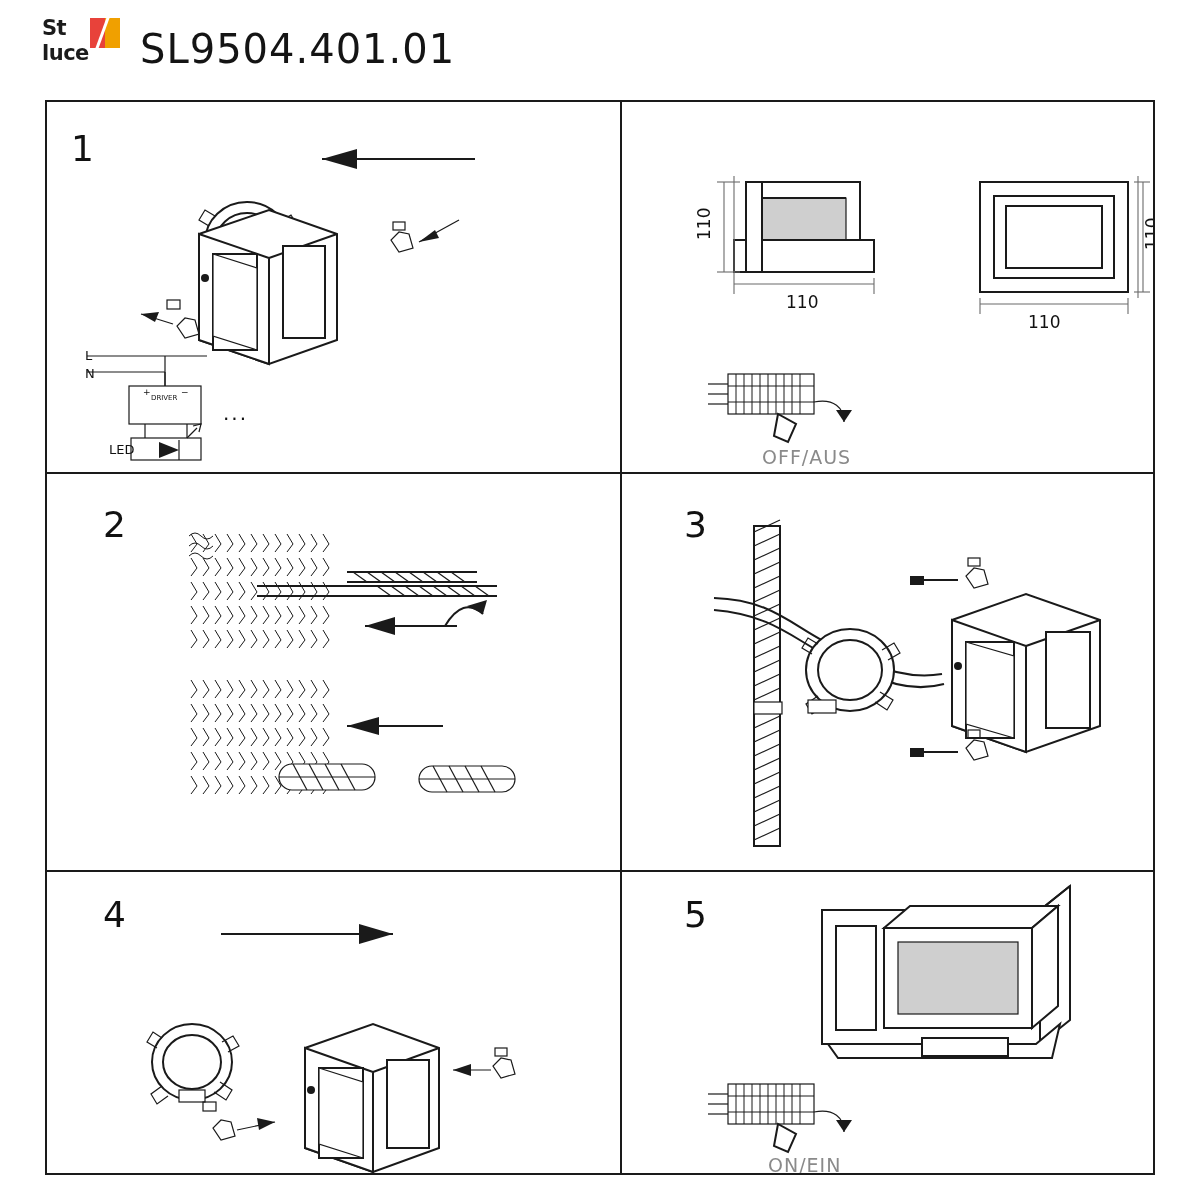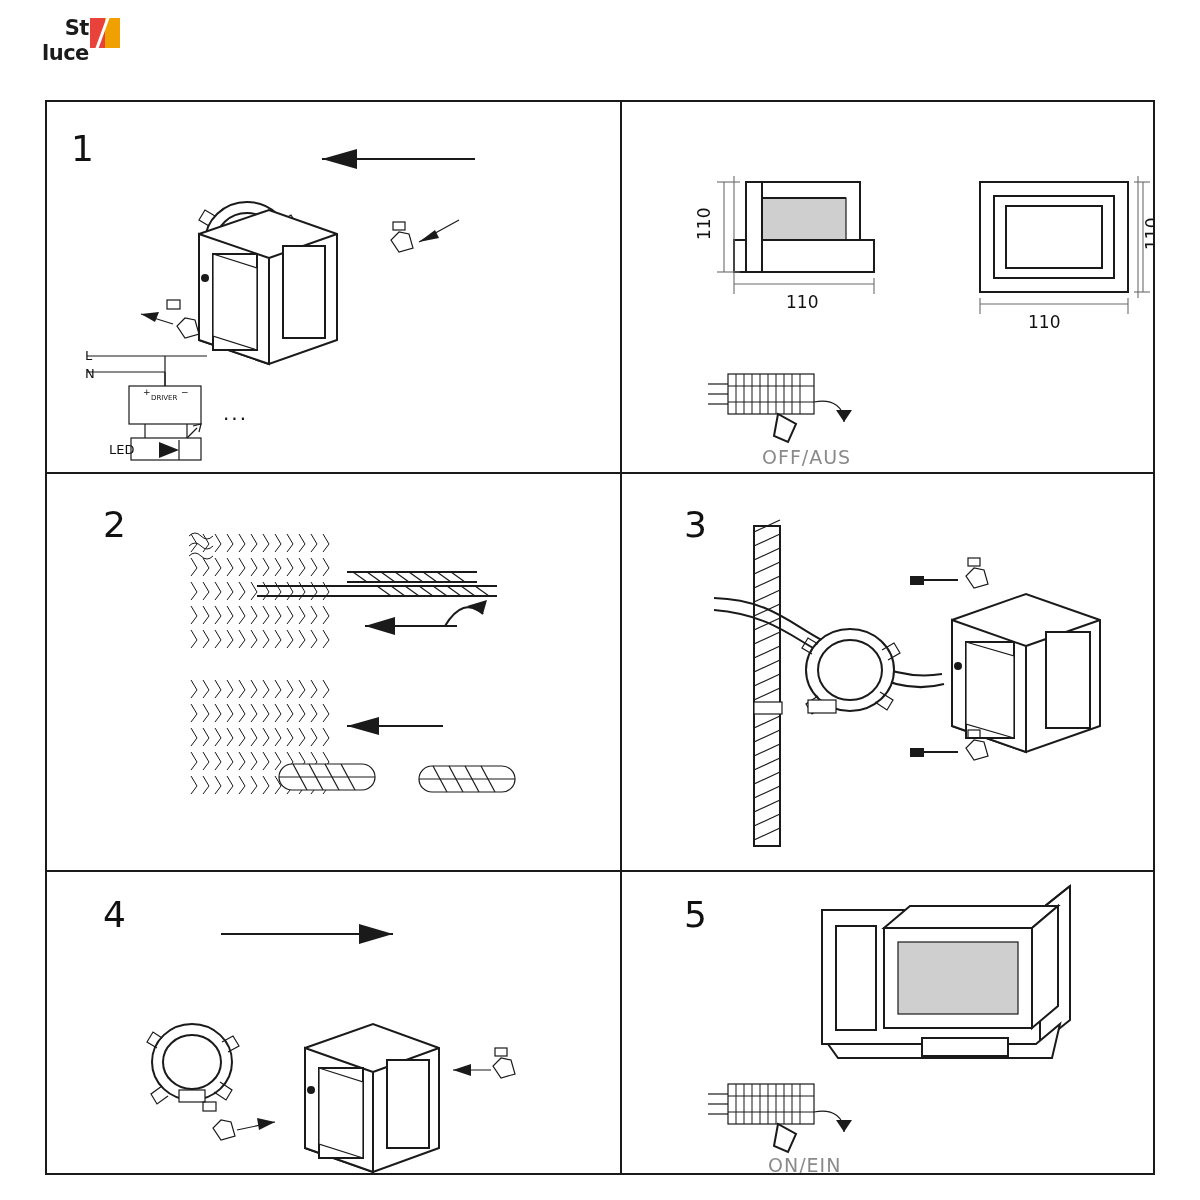--- a/index.html
+++ b/index.html
@@ -15,21 +15,21 @@
 
   
   .header{
     position:absolute;left:0;top:0;width:1200px;height:88px;
   }
   .logo{
     position:absolute;left:42px;top:16px;width:78px;height:56px;
   }
   .logo-text{
     position:absolute;left:0;top:0;font-weight:bold;font-size:21px;line-height:25px;
-    letter-spacing:-0.5px;color:#1b1b1b;font-family:"DejaVu Sans", sans-serif;text-align:right;
+    letter-spacing:-0.5px;color:#1b1b1b;font-family:"DejaVu Sans", sans-serif;
   }
   .logo-sq{position:absolute;right:0;top:2px;width:30px;height:30px;}
   .logo-sq .a{position:absolute;left:0;top:0;width:15px;height:30px;background:#e8423a;}
   .logo-sq .b{position:absolute;left:15px;top:0;width:15px;height:30px;background:#f0a000;}
   .logo-sq .slash{position:absolute;left:11px;top:-2px;width:3px;height:34px;background:#ffffff;transform:rotate(20deg);}
   .title{
     position:absolute;left:140px;top:26px;
     font-size:40px;letter-spacing:1px;color:#141414;
     font-family:"DejaVu Sans", sans-serif;
   }
@@ -75,20 +75,21 @@
       <div class="logo-text">
         <div>St</div>
         <div>luce</div>
       </div>
       <div class="logo-sq">
         <div class="a"></div>
           <div class="b"></div>
           <div class="slash"></div>
       </div>
     </div>
+    <div class="title">SL9504.401.01</div>
   </div>
 
   <div class="grid">
 
     <div class="cell c1">
       <div class="step-num" style="left:24px;top:26px;">1</div>
 
       <svg width="575" height="372">
 
         <g>

